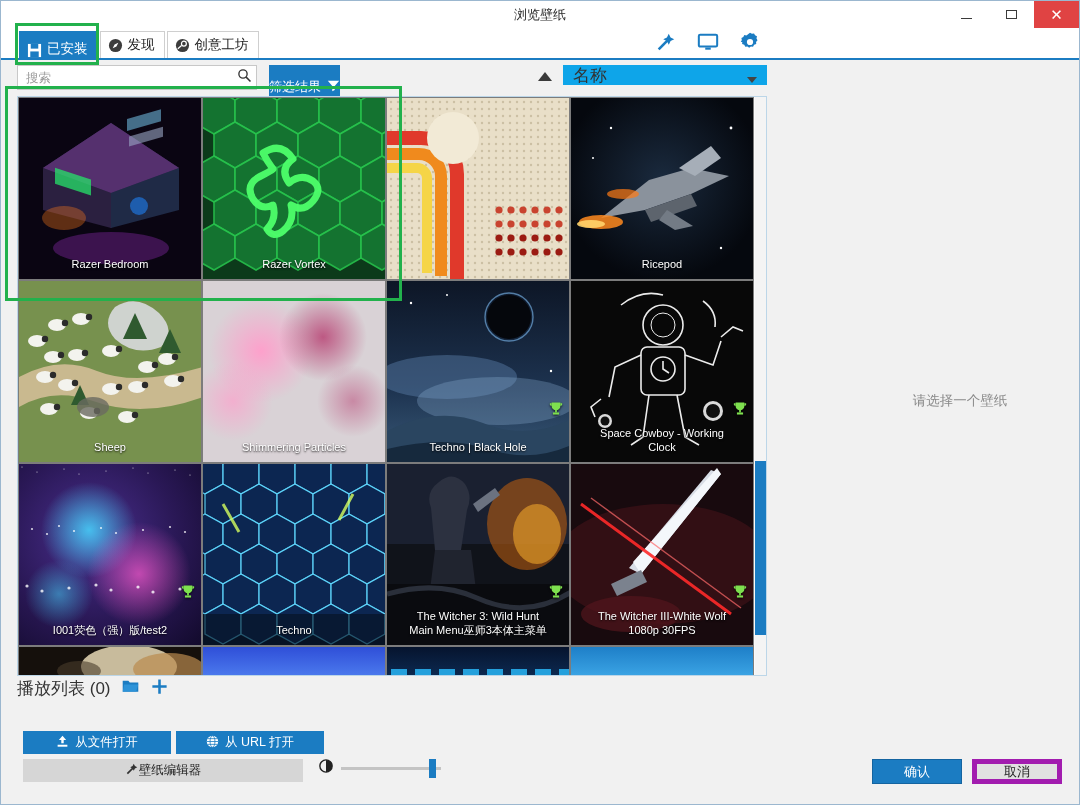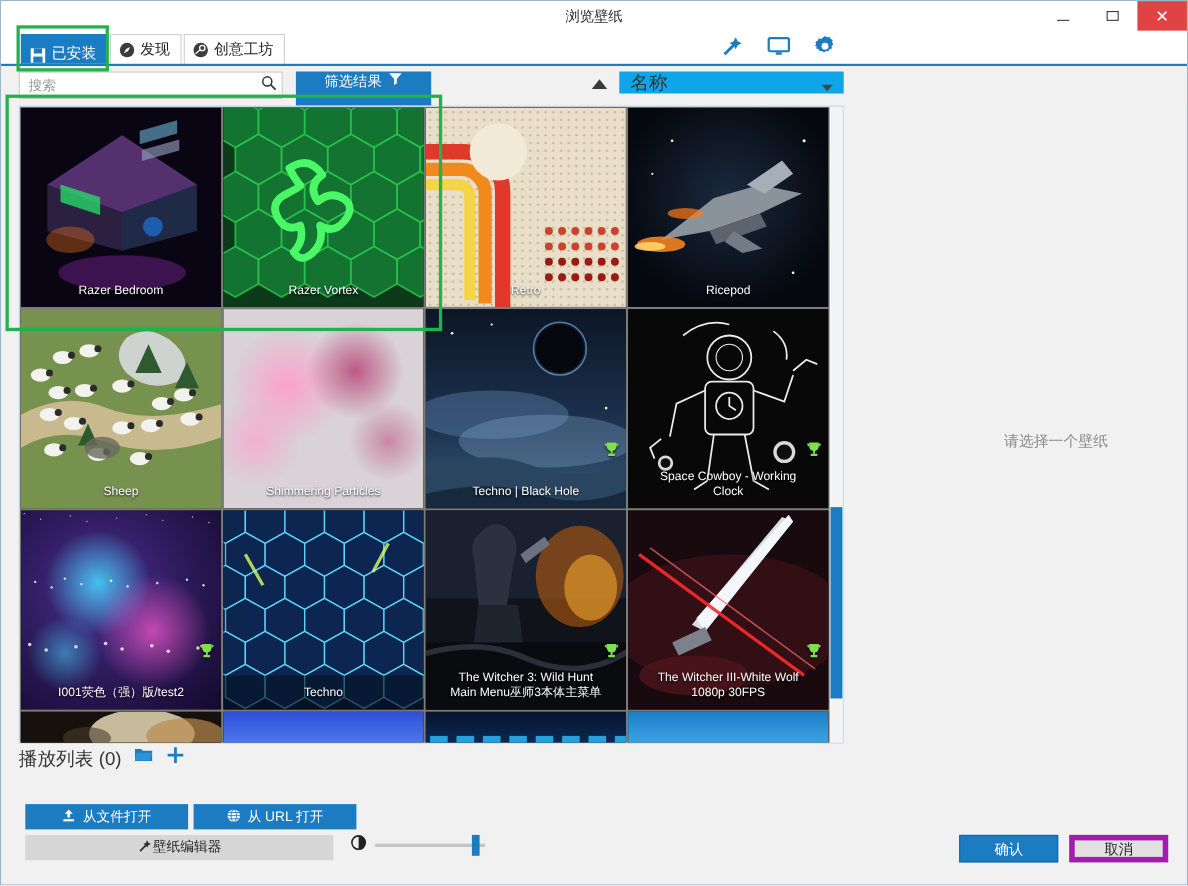--- a/index.html
+++ b/index.html
@@ -67,21 +67,21 @@
     display: flex; align-items: center; padding: 0 4px 0 8px;
   }
   .searchbox input {
     flex: 1; border: none; outline: none; font-size: 12.5px; color: #333;
     font-family: "Liberation Sans", sans-serif; background: transparent;
   }
   .searchbox input::placeholder { color: #9a9a9a; }
   .filter-btn {
     position: absolute; left: 268px; top: 5px; height: 44px;
     background: #1b7cc2; color: #ffffff; font-size: 13px;
-    display: flex; align-items: flex-start; gap: 6px; padding: 0 26px; cursor: pointer;
+    display: flex; align-items: center; gap: 6px; padding: 0 0; cursor: pointer;
   }
   .sort-arrow {
     position: absolute; left: 537px; top: 12px;
     width: 0; height: 0; border-left: 7px solid transparent; border-right: 7px solid transparent;
     border-bottom: 9px solid #3a3a3a; cursor: pointer;
   }
   .sort-select {
     position: absolute; left: 562px; top: 64px; width: 204px; height: 20px;
     background: #0ea5e9; display: flex; align-items: center; padding: 0 10px;
     font-size: 17px; color: #333; cursor: pointer;
@@ -1044,21 +1044,20 @@
               <circle cx="160" cy="140" r="3.6" fill="#9b1b12"></circle>
               <circle cx="172" cy="140" r="3.6" fill="#9b1b12"></circle>
               <circle cx="112" cy="154" r="3.6" fill="#9b1b12"></circle>
               <circle cx="124" cy="154" r="3.6" fill="#9b1b12"></circle>
               <circle cx="136" cy="154" r="3.6" fill="#9b1b12"></circle>
               <circle cx="148" cy="154" r="3.6" fill="#9b1b12"></circle>
               <circle cx="160" cy="154" r="3.6" fill="#9b1b12"></circle>
               <circle cx="172" cy="154" r="3.6" fill="#9b1b12"></circle>
     </svg>
           </div>
-          <div class="tile-label">Retro</div>
         </div>
         <div class="tile">
           <div class="tile-art">
             <div style="position:absolute;inset:0;background:radial-gradient(circle at 50% 45%,#1a2a3e,#05080e 75%)"></div>
     <svg viewBox="0 0 184 183" style="position:absolute;inset:0" width="184" height="183">
       <polygon points="30,120 78,82 120,70 158,78 120,96 74,112" fill="#8a929c"></polygon>
       <polygon points="74,112 120,96 126,108 80,124" fill="#5d646d"></polygon>
       <polygon points="108,70 140,48 150,60 124,78" fill="#a6aeb8"></polygon>
       <polygon points="96,112 122,128 104,132 88,122" fill="#737b85"></polygon>
       <ellipse cx="30" cy="124" rx="22" ry="7" fill="#ff8a1e" opacity=".85"></ellipse>

